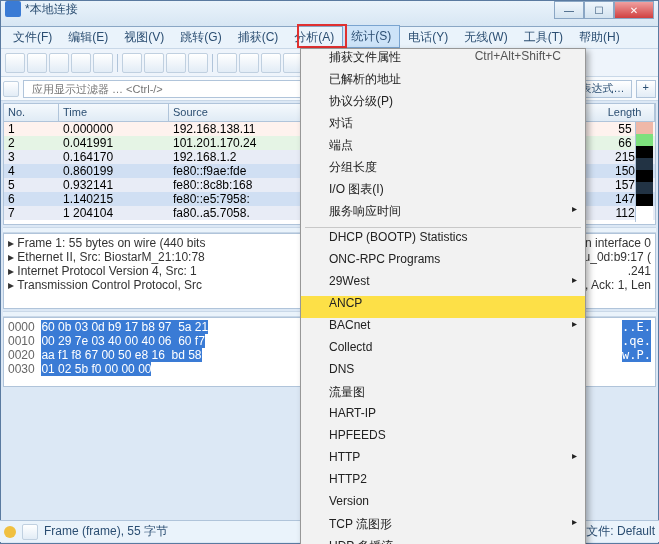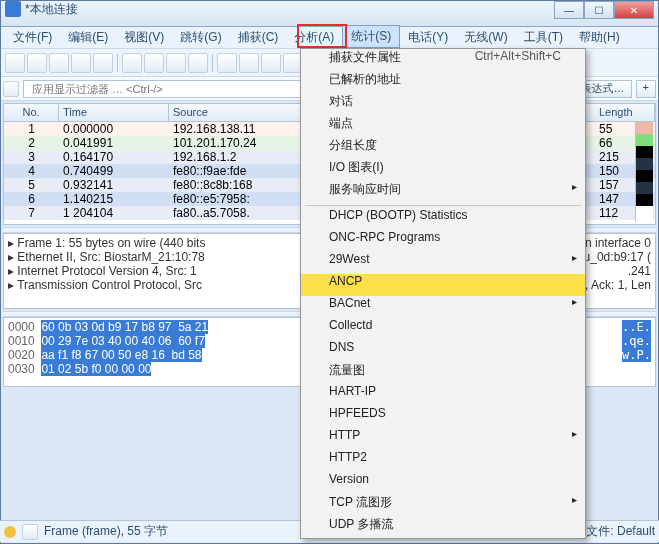--- a/index.html
+++ b/index.html
@@ -22,24 +22,24 @@
 .packetlist{background:#fff;border:1px solid #b0c4da;margin:2px;height:122px;overflow:hidden;position:relative}
 .pl-head{display:flex;background:linear-gradient(#f5f9fd,#e0ebf5);border-bottom:1px solid #b0c4da;height:18px}
 .pl-head div{border-right:1px solid #b0c4da;padding:2px 4px;font-size:11px;color:#2b4e72}
 .pl-rows{font-family:Consolas,monospace;font-size:12px}
 .pl-row{display:flex;height:14px;line-height:14px}
 .pl-row div{padding:0 4px;white-space:nowrap;overflow:hidden}
 .pl-row.a{background:#fef2ee}
 .pl-row.b{background:#e5f4e5}
 .pl-row.c{background:#e8ecf6}
 .pl-row.d{background:#d0dff3}
-.c-no{width:55px;text-align:center}
+.c-no{width:55px;text-align:left}
 .c-time{width:110px}
 .c-src{width:170px}
-.c-len{width:60px;text-align:left;margin-left:auto}
+.c-len{width:60px;text-align:center;margin-left:auto}
 .colorbar{position:absolute;right:2px;top:18px;width:18px;bottom:2px;border-left:1px solid #b0c4da;background:#fff}
 .colorbar div{height:12px}
 .details{background:#fff;border:1px solid #b0c4da;margin:0 2px 2px;height:76px;padding:2px 4px;font-family:Consolas,monospace;font-size:12px;color:#333;overflow:hidden}
 .details .line{white-space:nowrap}
 .hexview{background:#fff;border:1px solid #b0c4da;margin:0 2px 2px;height:70px;padding:2px 4px;font-family:Consolas,monospace;font-size:12px;overflow:hidden;position:relative}
 .hex-line{white-space:pre}
 .hex-off{color:#666}
 .hex-sel{background:#3a7bd5;color:#fff}
 .hex-asc{position:absolute;right:4px;font-family:Consolas,monospace}
 .statusbar{position:absolute;bottom:2px;left:0;right:0;height:22px;background:#eaf3fb;border-top:1px solid #b0c4da;display:flex;align-items:center;padding:0 4px;gap:6px;font-size:11px;color:#2b4e72}
@@ -127,21 +127,21 @@
         <div class="c-len">66</div>
       </div>
       <div class="pl-row c">
         <div class="c-no">3</div>
         <div class="c-time">0.164170</div>
         <div class="c-src">192.168.1.2</div>
         <div class="c-len">215</div>
       </div>
       <div class="pl-row d">
         <div class="c-no">4</div>
-        <div class="c-time">0.740499</div>
+        <div class="c-time">0.860199</div>
         <div class="c-src">fe80::f9ae:fde</div>
         <div class="c-len">150</div>
       </div>
       <div class="pl-row c">
         <div class="c-no">5</div>
         <div class="c-time">0.932141</div>
         <div class="c-src">fe80::8c8b:168</div>
         <div class="c-len">157</div>
       </div>
       <div class="pl-row d">
@@ -207,20 +207,23 @@
 
 <div class="dropdown" id="dd">
     <div class="dd-item">
       <span>捕获文件属性</span>
       <span class="short">Ctrl+Alt+Shift+C</span>
     </div>
     <div class="dd-item">
       <span>已解析的地址</span>
     </div>
     <div class="dd-item">
+      <span>协议分级(P)</span>
+    </div>
+    <div class="dd-item">
       <span>对话</span>
     </div>
     <div class="dd-item">
       <span>端点</span>
     </div>
     <div class="dd-item">
       <span>分组长度</span>
     </div>
     <div class="dd-item">
       <span>I/O 图表(I)</span>

